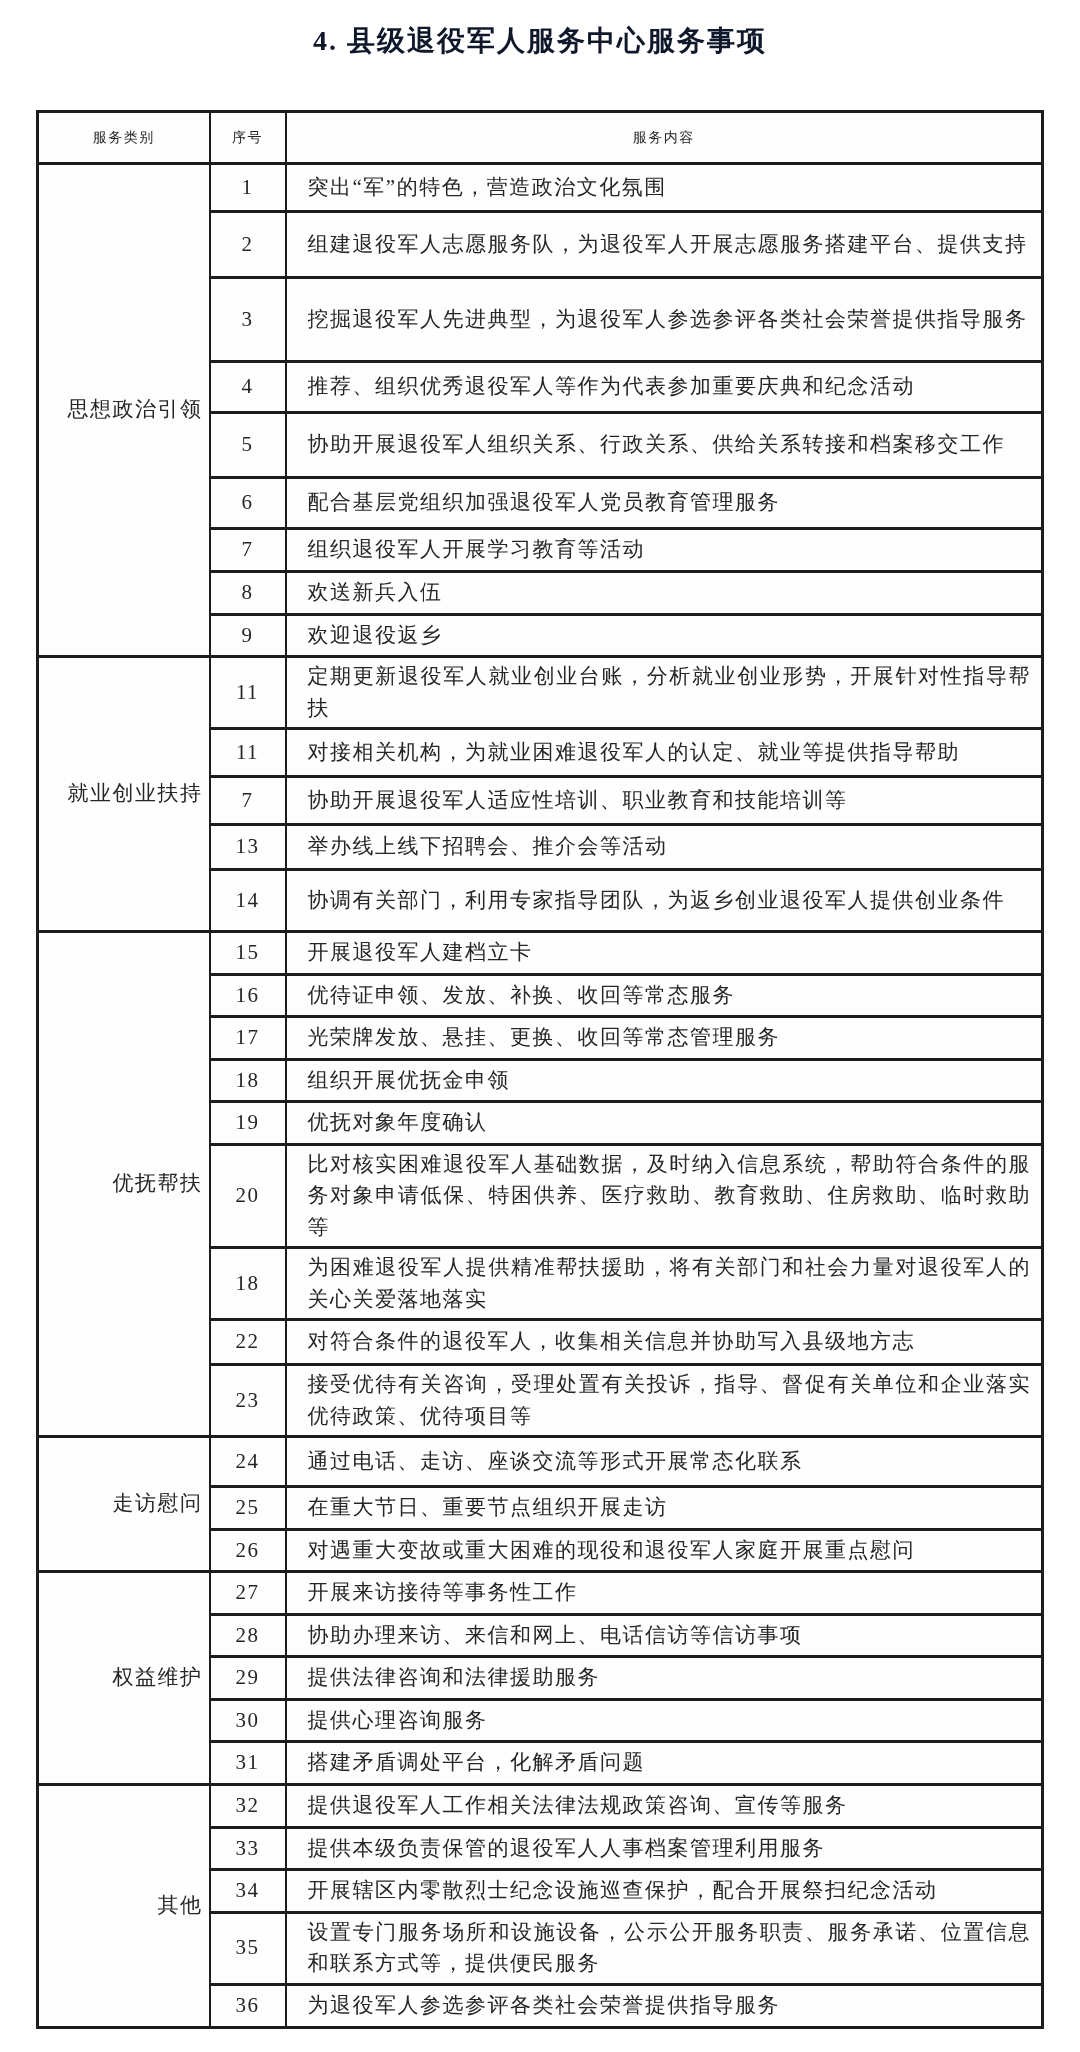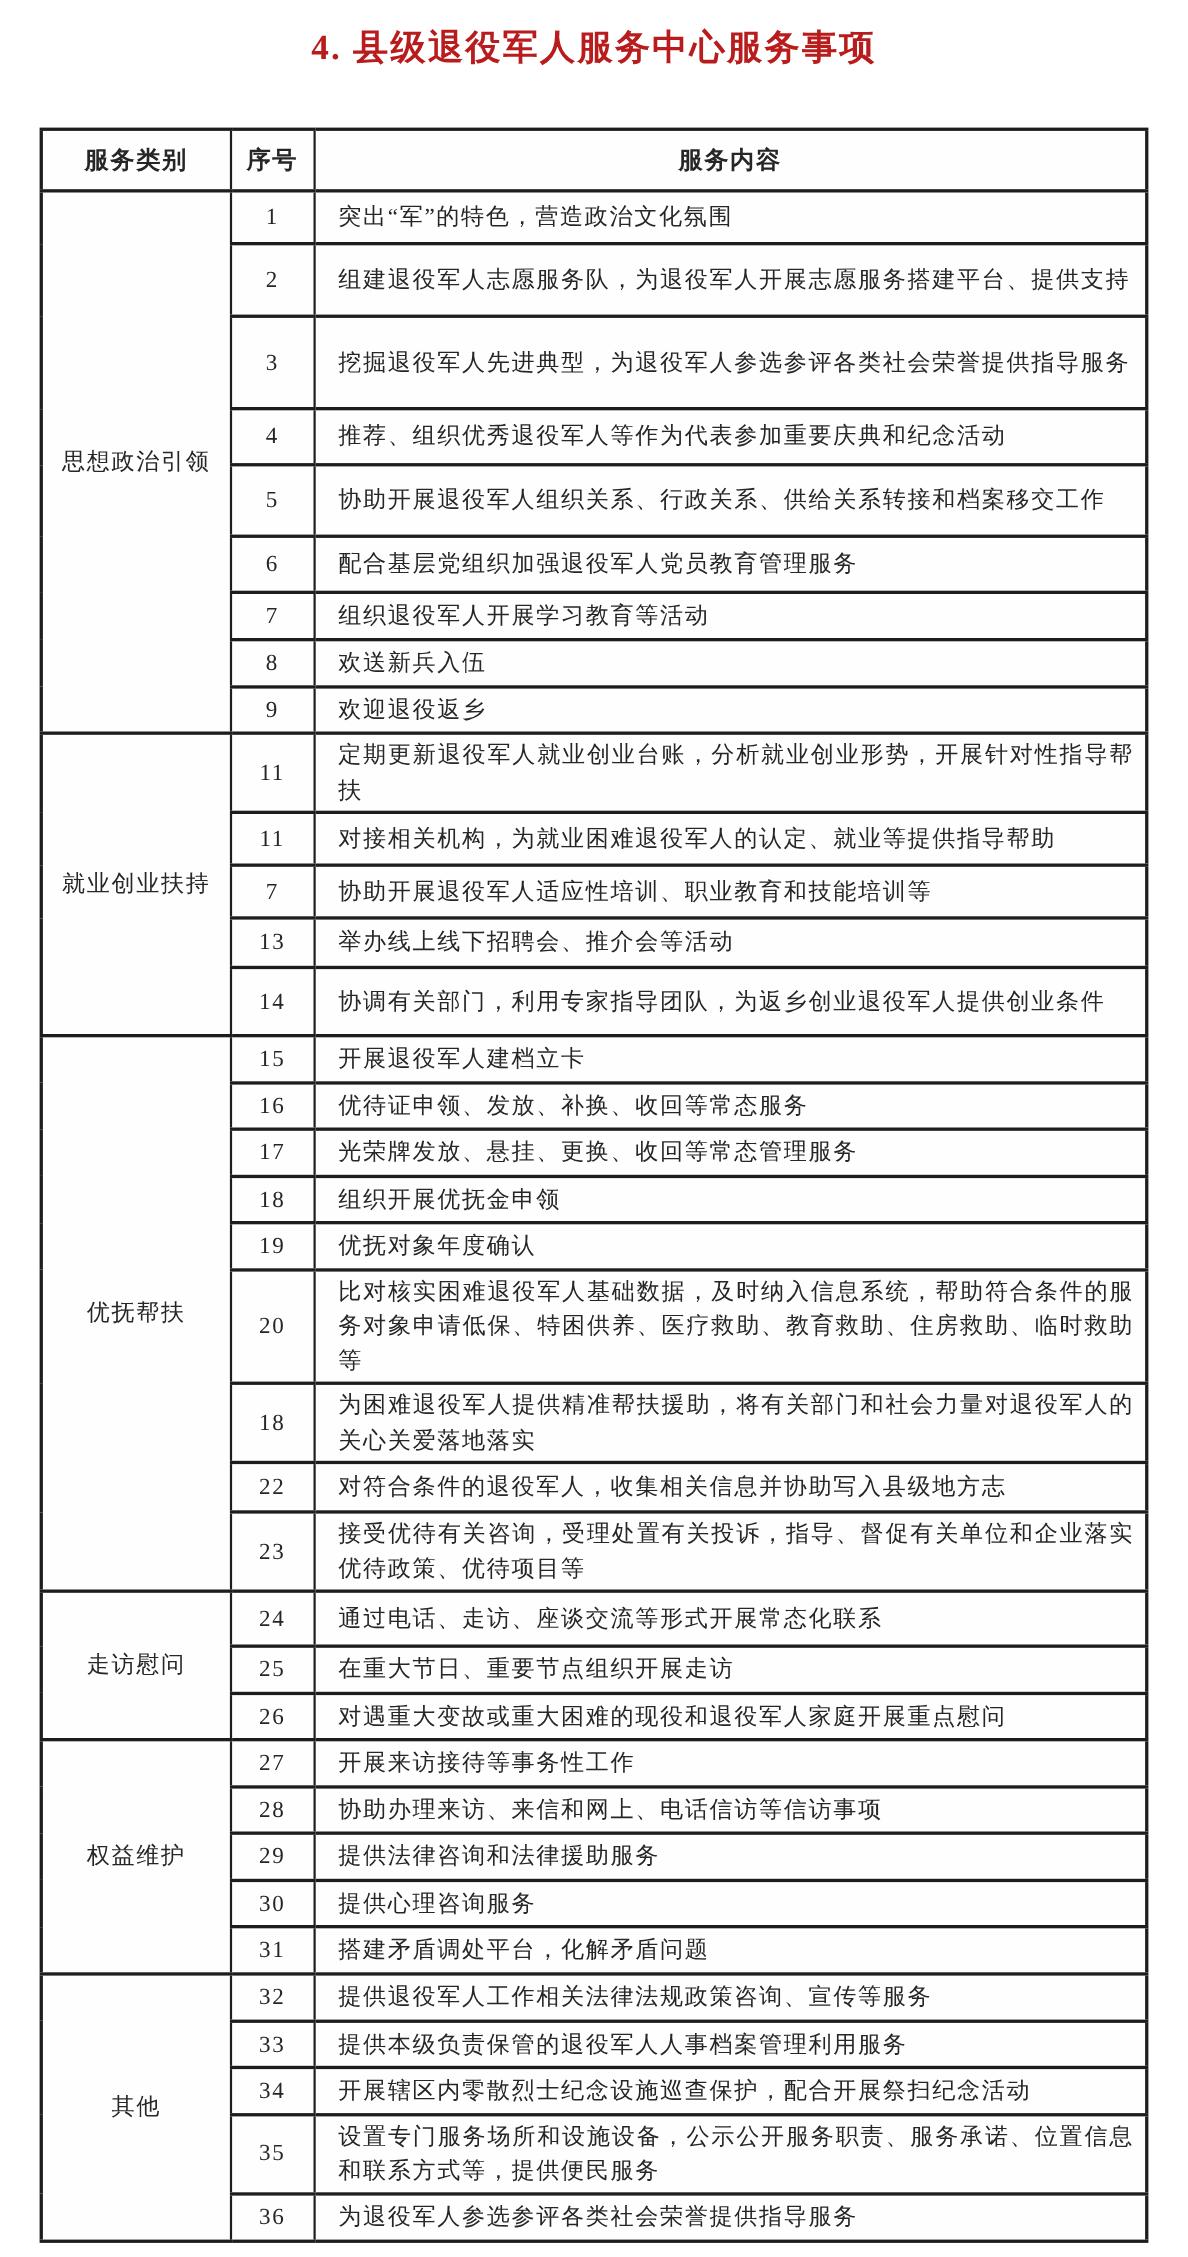--- a/index.html
+++ b/index.html
@@ -9,26 +9,26 @@
   }
   body {
     width: 1080px;
     min-height: 2052px;
     font-family: "Liberation Serif", "DejaVu Serif", serif;
     color: #262626;
     position: relative;
   }
   .page-title {
     text-align: center;
-    font-size: 32px;
+    font-size: 28px;
     font-weight: bold;
     letter-spacing: 2px;
     padding-top: 22px;
     margin: 0 0 0 0;
-    color: #b91c1c;
+    color: #0f172a;
   }
   table.service-table {
     border-collapse: collapse;
     table-layout: fixed;
     width: 1005px;
     margin: 50px 0 0 36px;
     border: 3px solid #1d1d1d;
   }
   col.col-category { width: 172px; }
   col.col-no       { width: 76px; }
@@ -39,27 +39,27 @@
     border-top: 3px solid #1d1d1d;
     border-bottom: 3px solid #1d1d1d;
     font-size: 21px;
     font-weight: normal;
     letter-spacing: 1.5px;
     line-height: 1.5;
     vertical-align: middle;
     background: #fefefe;
   }
   th {
-    font-weight: bold;
+    font-weight: normal;
     text-align: center;
-    font-size: 22px;
+    font-size: 14px;
     padding: 10px 4px;
   }
   td.category-cell {
-    text-align: center;
+    text-align: right;
     padding: 4px 6px;
   }
   td.no-cell {
     text-align: center;
     padding: 4px 2px;
   }
   td.content-cell {
     text-align: justify;
     padding: 3px 10px 3px 21px;
   }

